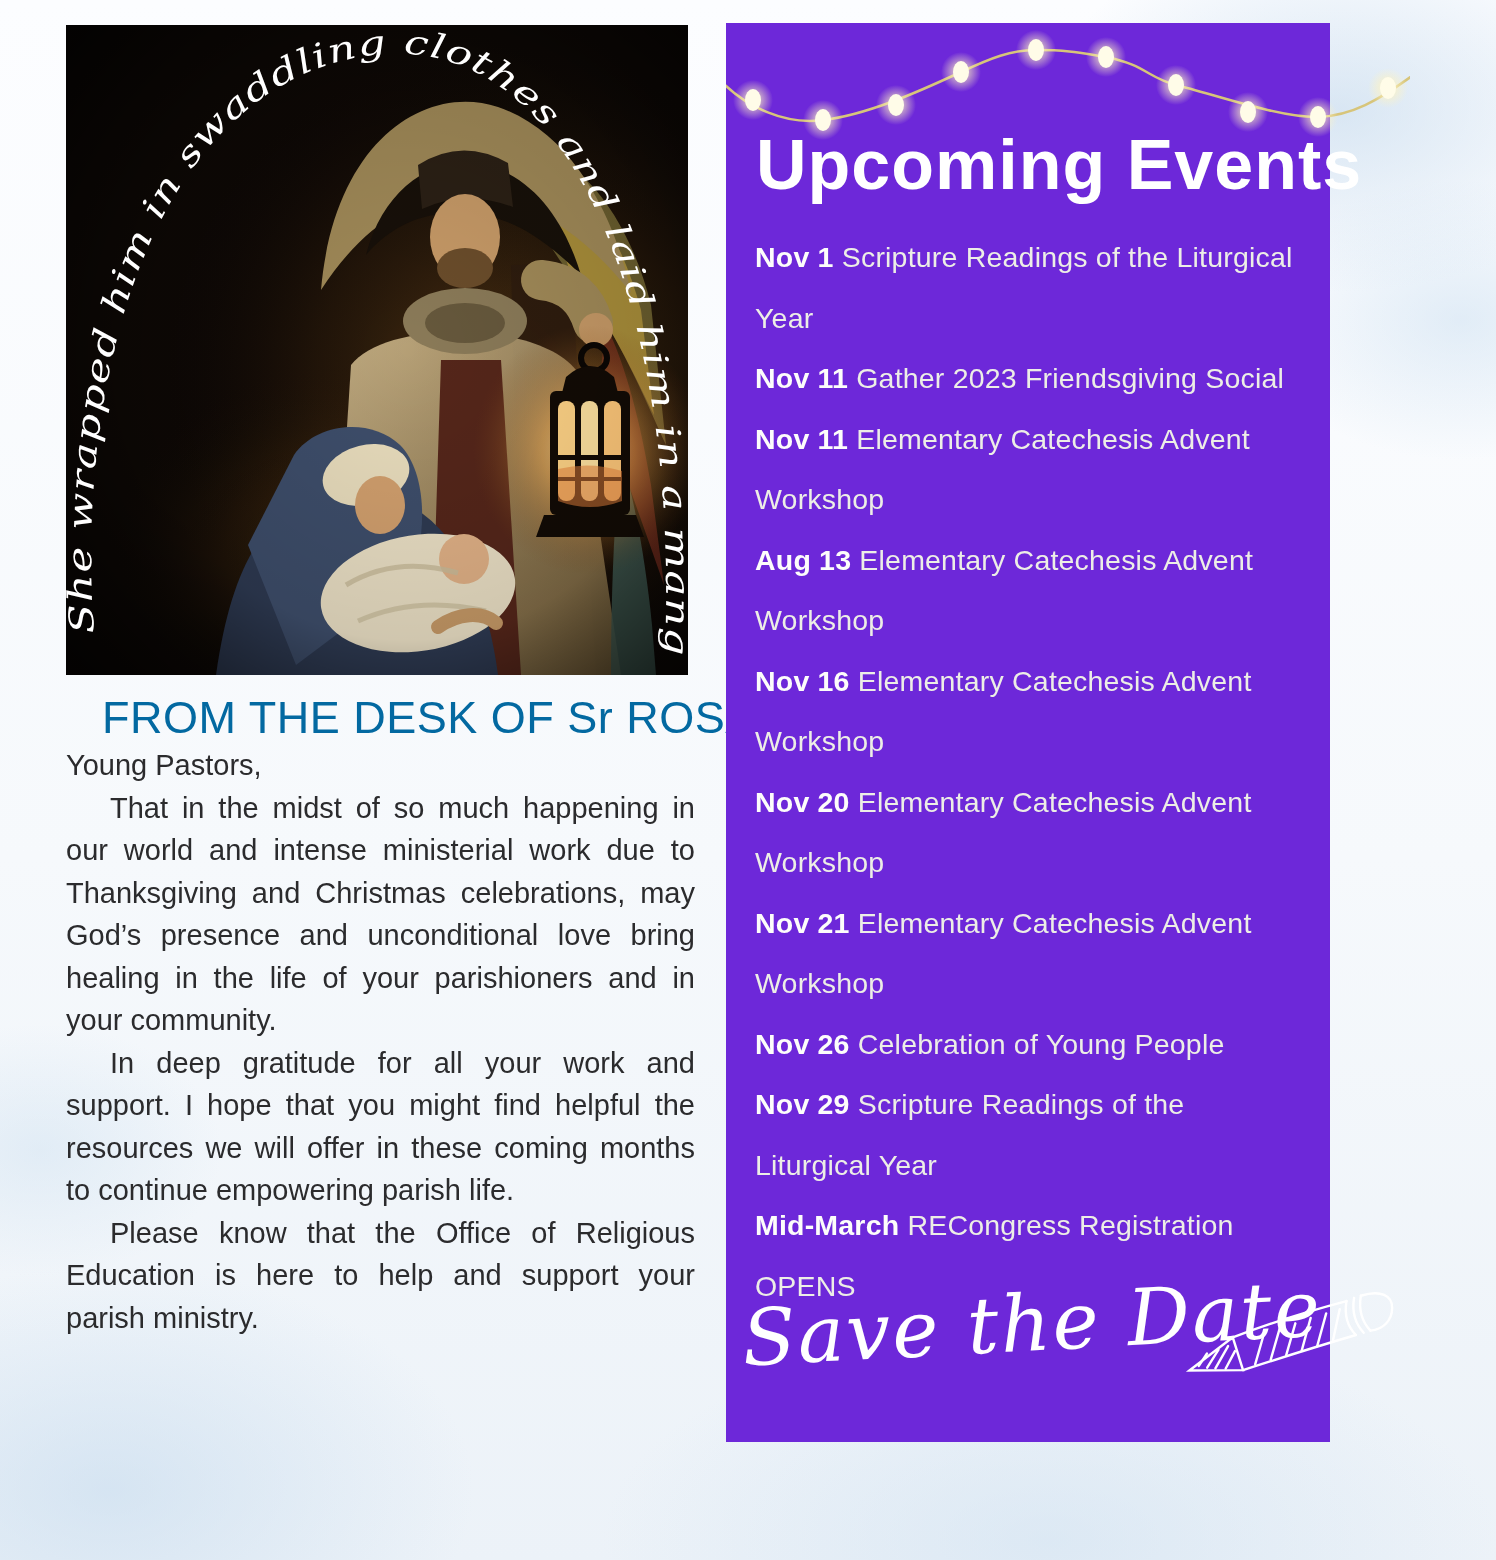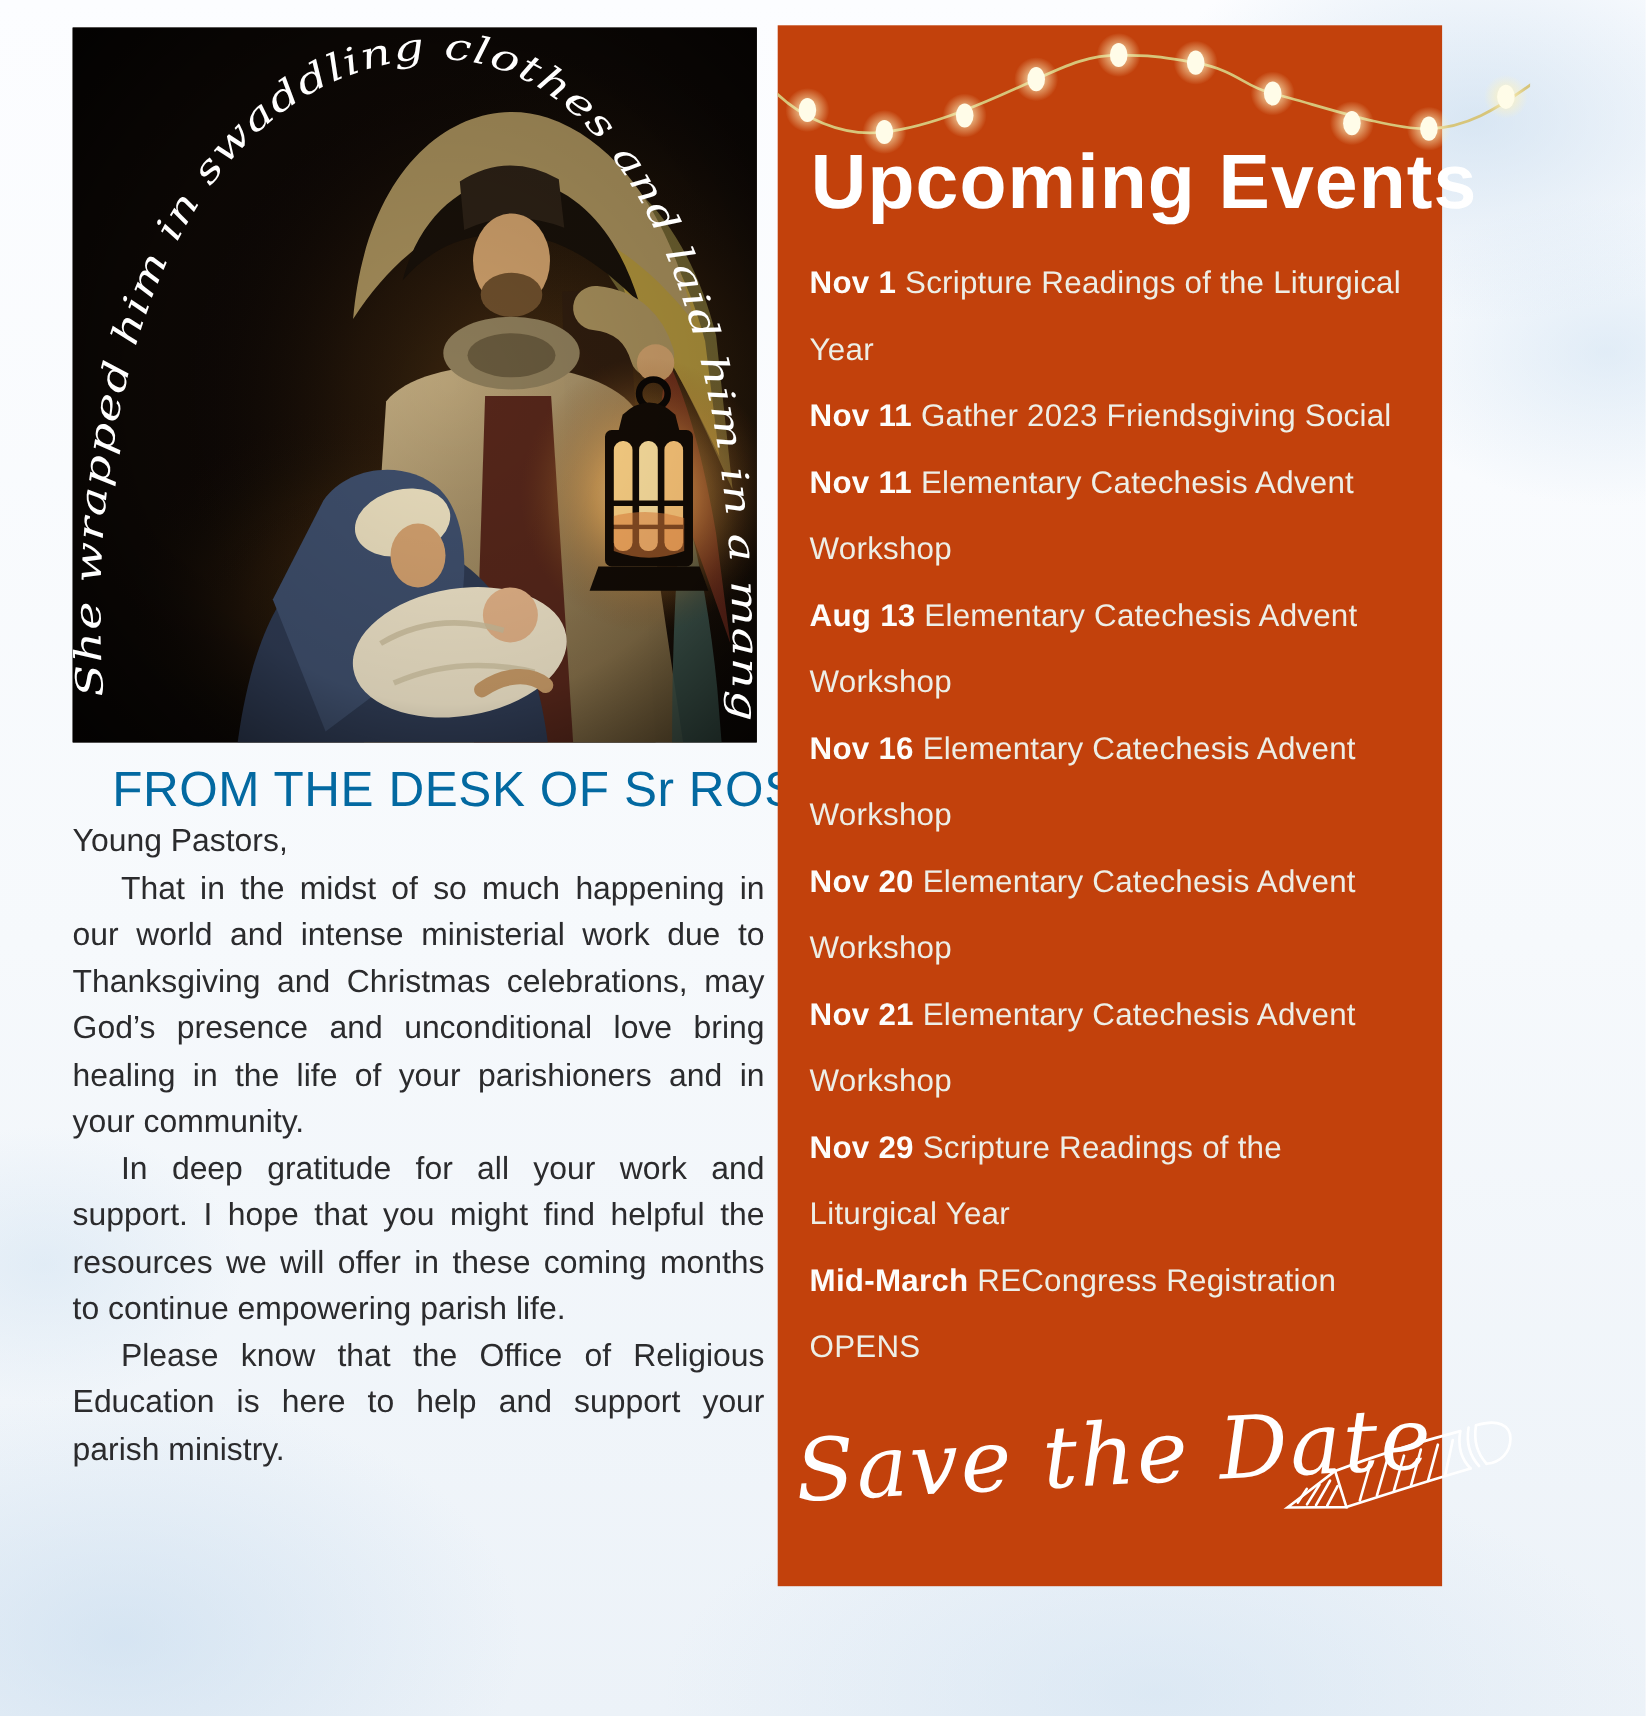--- a/index.html
+++ b/index.html
@@ -32,22 +32,22 @@
   }
   .letter {
     position:absolute; left:66px; top:744px; width:629px;
     font-size:29px; line-height:42.5px; color:#2b2b2d;
     text-align:justify;
   }
   .letter p.indent { text-indent:44px; }
 
   
   .panel {
-    position:absolute; left:707px; top:23px; width:604px; height:1419px;
-    background:#c2410c;
+    position:absolute; left:726px; top:23px; width:604px; height:1419px;
+    background:#6d28d9;
     color:#eeefe7;
   }
   .lights { position:absolute; left:0; top:0; width:684px; height:135px; }
 
   .panel-title {
     margin:102px 26px 10px 30px;
     font-size:70px; font-weight:700; letter-spacing:1px;
     color:#ffffff; white-space:nowrap;
   }
   .events { padding:12px 26px 0 29px; }
@@ -217,20 +217,21 @@
     <div class="panel-title">Upcoming Events</div>
 
     <div class="events">
       <div class="event"><span class="date">Nov 1</span><span> Scripture Readings of the Liturgical Year</span></div>
       <div class="event"><span class="date">Nov 11</span><span> Gather 2023 Friendsgiving Social</span></div>
       <div class="event"><span class="date">Nov 11</span><span> Elementary Catechesis Advent Workshop</span></div>
       <div class="event"><span class="date">Aug 13</span><span> Elementary Catechesis Advent Workshop</span></div>
       <div class="event"><span class="date">Nov 16</span><span> Elementary Catechesis Advent Workshop</span></div>
       <div class="event"><span class="date">Nov 20</span><span> Elementary Catechesis Advent Workshop</span></div>
       <div class="event"><span class="date">Nov 21</span><span> Elementary Catechesis Advent Workshop</span></div>
+      <div class="event"><span class="date">Nov 26</span><span> Celebration of Young People</span></div>
       <div class="event"><span class="date">Nov 29</span><span> Scripture Readings of the Liturgical Year</span></div>
       <div class="event"><span class="date">Mid-March</span><span> RECongress Registration OPENS</span></div>
       <div class="event"></div>
 
     </div>
 
     <div class="save-the-date">Save the Date</div>
 
     <svg class="pencil" viewBox="0 0 228 104">
       <g transform="rotate(-9 114 52)" stroke="#ffffff" stroke-width="2.4" fill="none" stroke-linecap="round">

